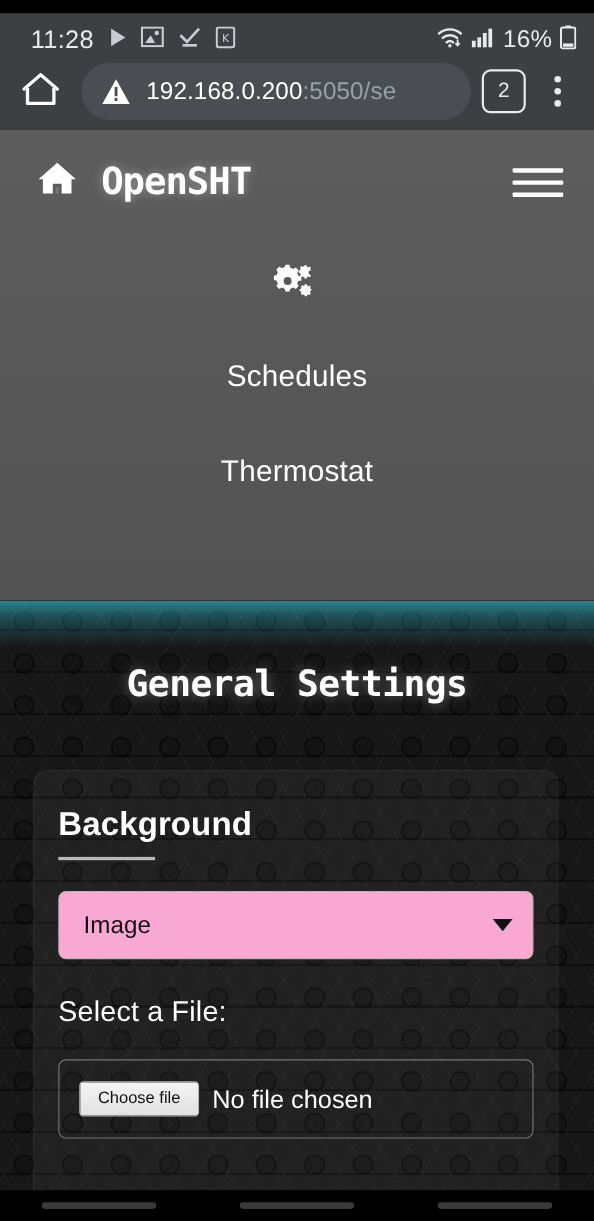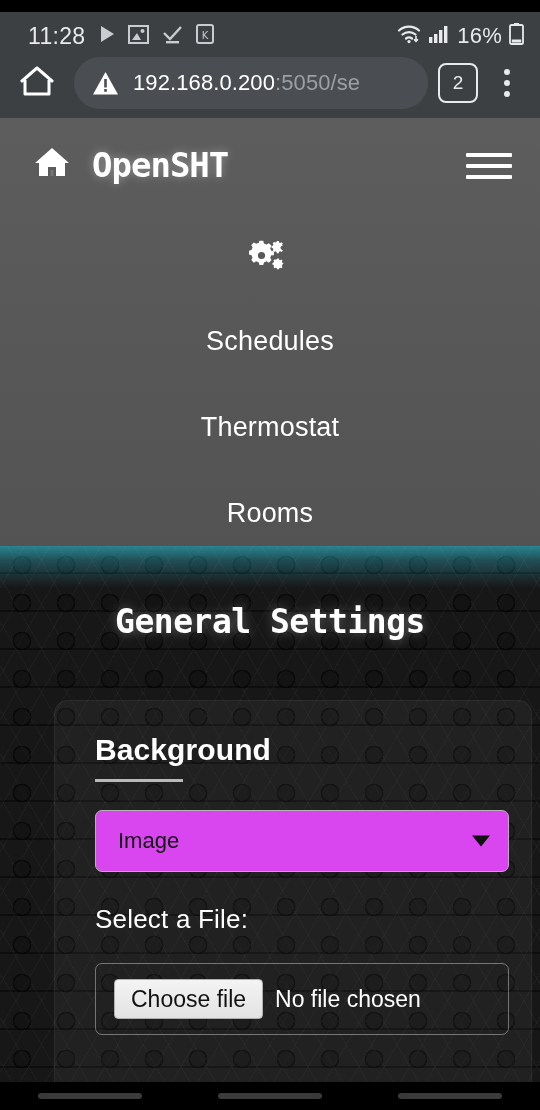--- a/index.html
+++ b/index.html
@@ -112,54 +112,53 @@
     margin-top:56px;
     text-shadow:0 0 12px rgba(255,255,255,.35);
   }
 
   .panel{
     position:absolute; left:30px; top:154px; width:478px; bottom:0;
     background:rgba(255,255,255,.045);
     border-radius:14px 14px 0 0;
     border:1px solid rgba(255,255,255,.05);
     border-bottom:none;
-    padding:32px 22px 0 40px;
-    margin-left:24px;
+    padding:32px 22px 0 22px;
   }
   .section-title{
     display:inline-block; color:#fff; font-size:30px; font-weight:700;
     letter-spacing:.1px; padding-bottom:10px;
   }
   .section-rule{ width:88px; height:3px; background:#b9b9b9; margin-top:2px; }
 
   .field-label{
     color:#fff; font-size:26px; margin-top:32px; letter-spacing:.2px;
   }
 
   .select-box{
     position:relative; margin-top:28px; height:62px;
-    background:#d946ef; border:1px solid #b3b3b3; border-radius:7px;
+    background:#f9a8d4; border:1px solid #b3b3b3; border-radius:7px;
     display:flex; align-items:center; padding:0 22px;
     color:#111; font-size:22px;
   }
   .select-caret{
     position:absolute; right:18px; top:50%; transform:translateY(-50%);
     width:0; height:0; border-left:9px solid transparent;
     border-right:9px solid transparent; border-top:11px solid #111;
   }
 
   .file-box{
     margin-top:28px; height:72px;
     border:1px solid rgba(255,255,255,.38); border-radius:7px;
     display:flex; align-items:center; padding:0 18px; gap:12px;
   }
   .choose-btn{
     background:linear-gradient(180deg,#f4f4f4,#e2e2e2);
     border:1px solid #b0b0b0; border-radius:4px;
-    color:#111; font-size:23px; padding:7px 16px; line-height:1.05;
+    color:#111; font-size:15px; padding:7px 16px; line-height:1.05;
   }
   .file-status{ color:#fff; font-size:23px; }
 
   
   .sysnav{
     position:absolute; bottom:0; left:0; width:540px; height:28px;
     background:#000; display:flex; align-items:center; justify-content:space-around;
   }
   .pill{ width:104px; height:6px; border-radius:3px; background:#3a3a3a; }
 </style>
@@ -284,21 +283,20 @@
             <path d="M30.5 2 h3 l.6 2.1 2 .85 1.9-1.05 2.1 2.1 -1.05 1.9 .85 2 2.1 .6 v3 h-2.1 l-.85 2 1.05 1.9 -2.1 2.1 -1.9-1.05 -2 .85 -.6 2.1 h-3 l-.6-2.1 -2-.85 -1.9 1.05 -2.1-2.1 1.05-1.9 -.85-2 -2.1-.6 v-3 l2.1-.6 .85-2 -1.05-1.9 2.1-2.1 1.9 1.05 2-.85 z" transform="translate(1,16) scale(0.56) translate(18,6)"></path>
             <circle cx="35.1" cy="27.3" r="1.9" fill="#585858"></circle>
           </g>
         </svg>
       </span>
     </div>
 
     <div class="navlist">
       <div class="navitem">Schedules</div>
       <div class="navitem">Thermostat</div>
-      <div class="navitem">Rooms</div>
     </div>
   </div>
 
   <div class="content">
     <div class="hexlayer"></div>
     <div class="hexglow"></div>
 
     <div class="page-title">General Settings</div>
 
     <div class="panel">

